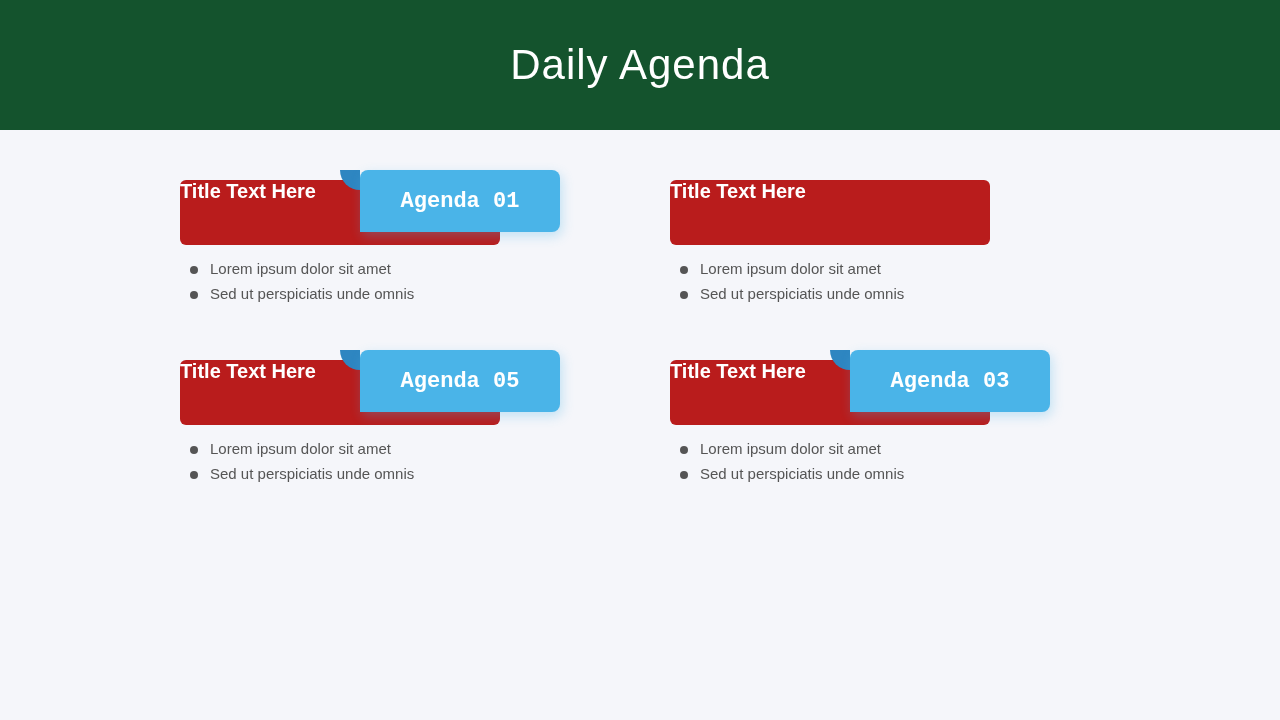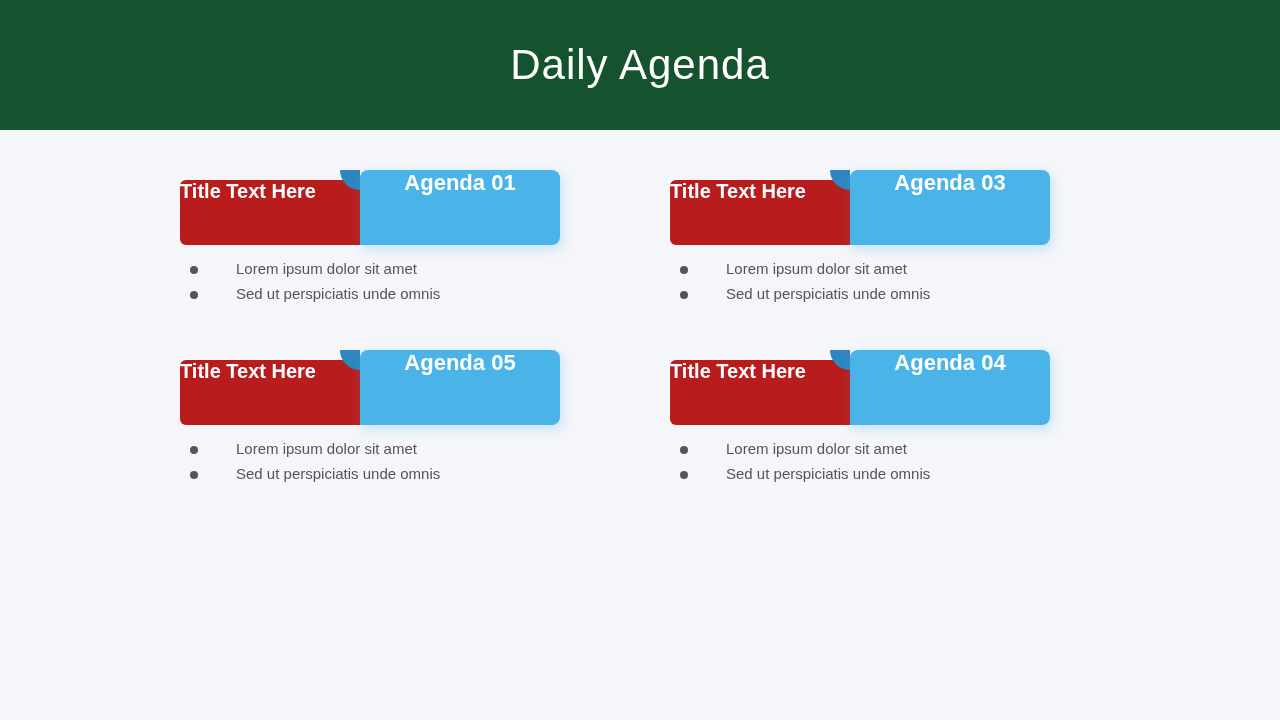--- a/index.html
+++ b/index.html
@@ -84,48 +84,49 @@
       background: #2e86c1;
       border-radius: 0 0 0 20px;
       position: absolute;
       top: 0;
       left: 0;
     }
 
     .agenda-tab {
       background: #4ab4e8;
       border-radius: 8px 8px 8px 0;
-      height: 75px;
+      height: 62px;
       width: 200px;
       display: flex;
+      align-items: center;
       justify-content: center;
       position: relative;
       top: 0;
       left: 20px;
       box-shadow: 2px 4px 12px rgba(74, 180, 232, 0.3);
+      font-family: Liberation Mono, monospace;
     }
 
     .agenda-tab-text {
       color: white;
       font-size: 22px;
       font-weight: 600;
     }
 
     .card-body {
       margin-top: 15px;
       padding-left: 10px;
     }
 
     .bullet-item {
       display: flex;
       align-items: flex-start;
       margin-bottom: 8px;
       color: #555;
       font-size: 15px;
-      gap: 26px;
     }
 
     .bullet-dot {
       width: 8px;
       height: 8px;
       background: #555;
       border-radius: 50%;
       margin-right: 12px;
       margin-top: 6px;
       flex-shrink: 0;
@@ -163,20 +164,66 @@
         <span>Sed ut perspiciatis  unde omnis</span>
       </div>
 
       </div>
     </div>
     <div class="agenda-card">
       <div class="card-header">
         <div class="title-box">
           <span class="title-box-text">Title Text Here</span>
         </div>
+      </div>
+      <div class="card-body">
+
+      <div class="bullet-item">
+        <div class="bullet-dot"></div>
+        <span>Lorem ipsum dolor sit amet</span>
+      </div>
+
+      <div class="bullet-item">
+        <div class="bullet-dot"></div>
+        <span>Sed ut perspiciatis  unde omnis</span>
+      </div>
+
+      </div>
+    </div>
+    <div class="agenda-card">
+      <div class="card-header">
+        <div class="title-box">
+          <span class="title-box-text">Title Text Here</span>
+        </div>
+        <div class="agenda-tab-wrapper">
+          <div class="agenda-tab-fold"></div>
+          <div class="agenda-tab">
+            <span class="agenda-tab-text">Agenda 05</span>
+          </div>
+        </div>
+      </div>
+      <div class="card-body">
+
+      <div class="bullet-item">
+        <div class="bullet-dot"></div>
+        <span>Lorem ipsum dolor sit amet</span>
+      </div>
+
+      <div class="bullet-item">
+        <div class="bullet-dot"></div>
+        <span>Sed ut perspiciatis  unde omnis</span>
+      </div>
+
+      </div>
+    </div>
+    <div class="agenda-card">
+      <div class="card-header">
+        <div class="title-box">
+          <span class="title-box-text">Title Text Here</span>
+        </div>
         <div class="agenda-tab-wrapper">
           <div class="agenda-tab-fold"></div>
           <div class="agenda-tab">
             <span class="agenda-tab-text">Agenda 03</span>
           </div>
         </div>
       </div>
       <div class="card-body">
 
       <div class="bullet-item">
@@ -184,65 +231,13 @@
         <span>Lorem ipsum dolor sit amet</span>
       </div>
 
       <div class="bullet-item">
         <div class="bullet-dot"></div>
         <span>Sed ut perspiciatis  unde omnis</span>
       </div>
 
       </div>
     </div>
-    <div class="agenda-card">
-      <div class="card-header">
-        <div class="title-box">
-          <span class="title-box-text">Title Text Here</span>
-        </div>
-        <div class="agenda-tab-wrapper">
-          <div class="agenda-tab-fold"></div>
-          <div class="agenda-tab">
-            <span class="agenda-tab-text">Agenda 05</span>
-          </div>
-        </div>
-      </div>
-      <div class="card-body">
-
-      <div class="bullet-item">
-        <div class="bullet-dot"></div>
-        <span>Lorem ipsum dolor sit amet</span>
-      </div>
-
-      <div class="bullet-item">
-        <div class="bullet-dot"></div>
-        <span>Sed ut perspiciatis  unde omnis</span>
-      </div>
-
-      </div>
-    </div>
-    <div class="agenda-card">
-      <div class="card-header">
-        <div class="title-box">
-          <span class="title-box-text">Title Text Here</span>
-        </div>
-        <div class="agenda-tab-wrapper">
-          <div class="agenda-tab-fold"></div>
-          <div class="agenda-tab">
-            <span class="agenda-tab-text">Agenda 04</span>
-          </div>
-        </div>
-      </div>
-      <div class="card-body">
-
-      <div class="bullet-item">
-        <div class="bullet-dot"></div>
-        <span>Lorem ipsum dolor sit amet</span>
-      </div>
-
-      <div class="bullet-item">
-        <div class="bullet-dot"></div>
-        <span>Sed ut perspiciatis  unde omnis</span>
-      </div>
-
-      </div>
-    </div>
   </div>
 
 </body></html>

